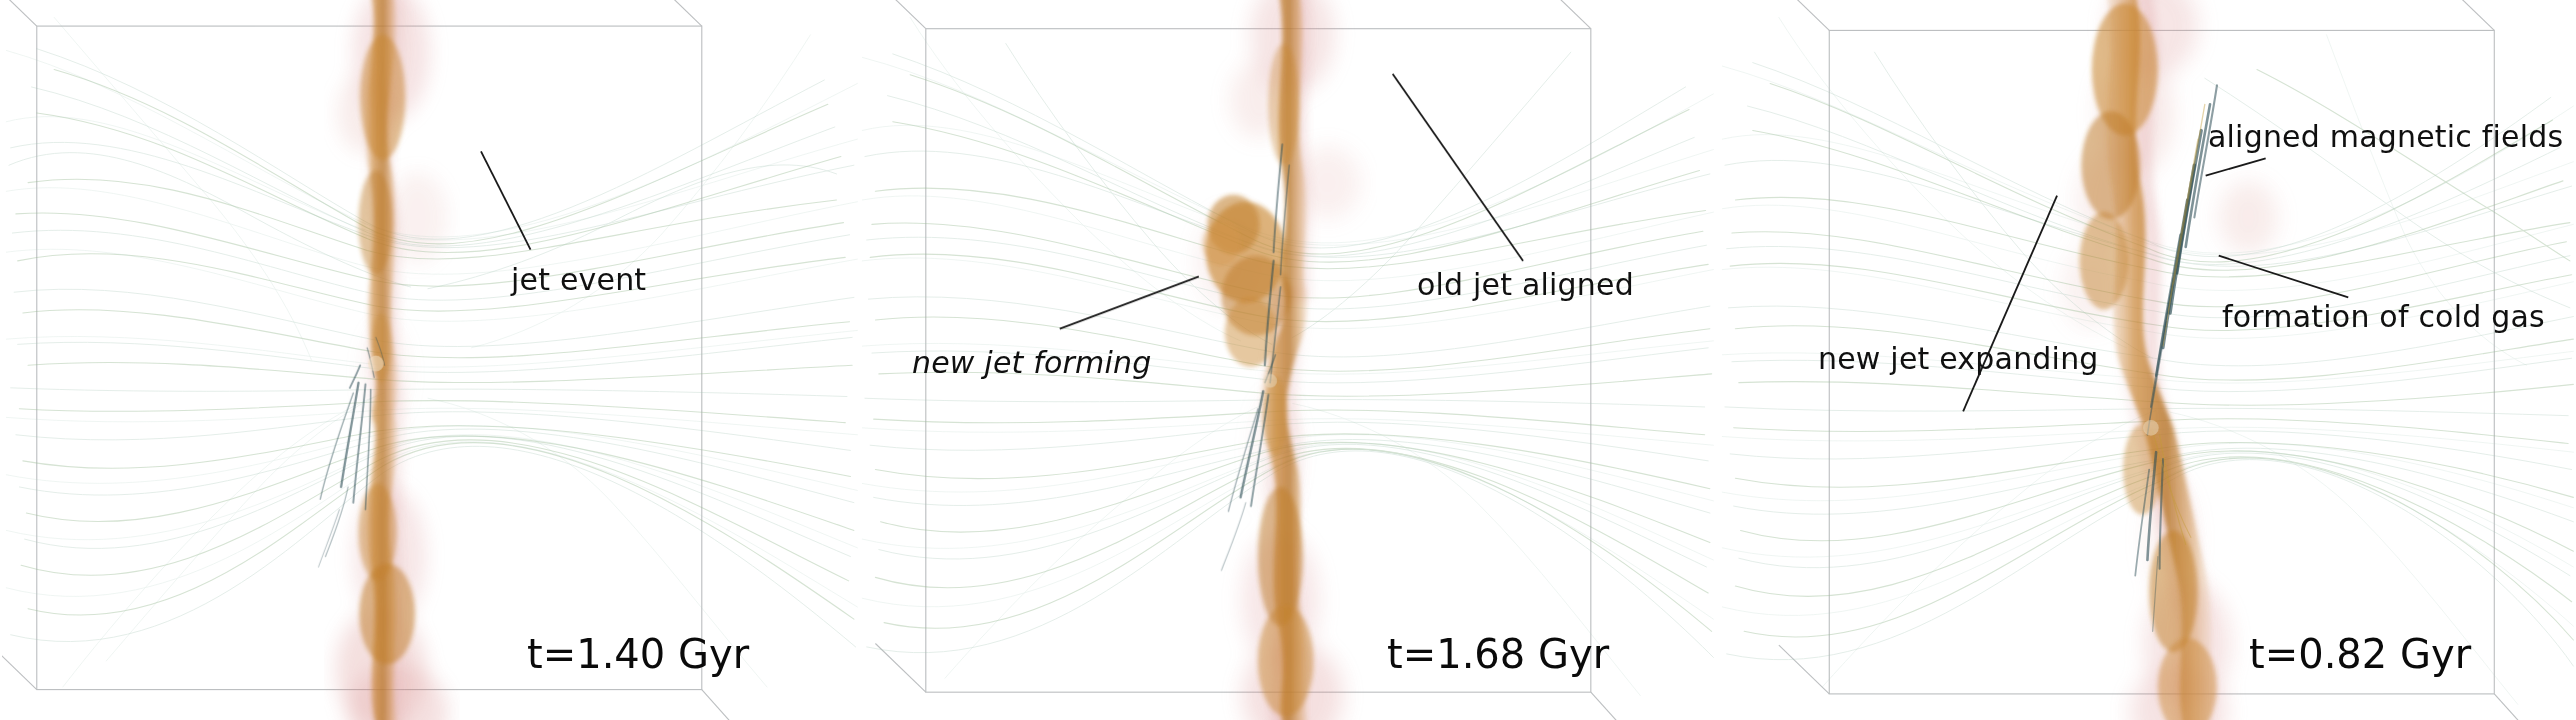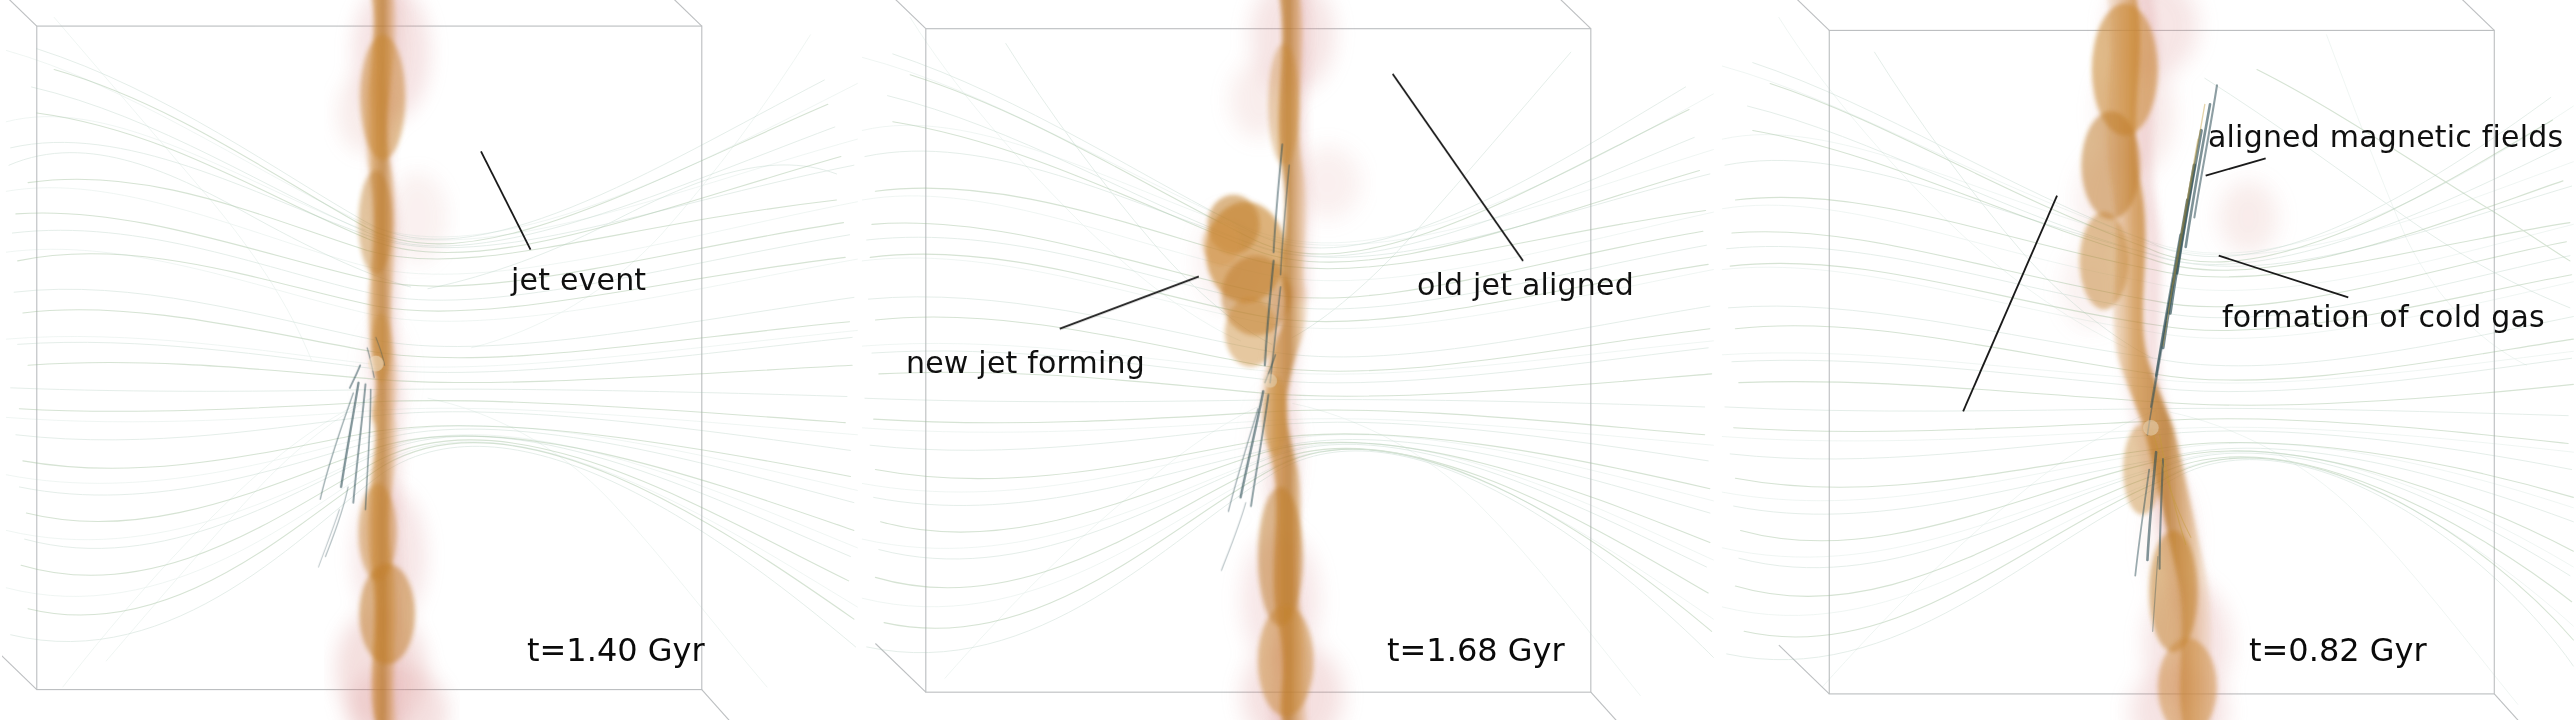--- a/index.html
+++ b/index.html
@@ -31,21 +31,21 @@
     font-size:30px;
     line-height:1;
     letter-spacing:0.2px;
     font-weight:400;
     z-index:40;
   }
   .time-label{
     position:absolute;
     white-space:nowrap;
     color:#0a0a0a;
-    font-size:32px;
+    font-size:40px;
     line-height:1;
     z-index:40;
   }
   .leader{
     position:absolute;
     z-index:39;
     overflow:visible;
   }
   .leader line{stroke:#1a1a1a;stroke-width:2.1;}
 </style>
@@ -332,21 +332,21 @@
       <circle cx="474" cy="438" r="8" fill="#e8d9bf" opacity="0.5"></circle>
 
       <g class="leader">
         <line x1="392" y1="318" x2="232" y2="378"></line>
       </g>
       <g class="leader">
         <line x1="615" y1="85" x2="765" y2="300"></line>
       </g>
     </svg>
 
-    <div class="ann" style="left:48px;top:348px;">new jet forming</div>
+    <div class="ann" style="left:54px;top:348px;font-style:italic;">new jet forming</div>
 
     <div class="ann" style="left:559px;top:270px;">old jet aligned</div>
 
     <div class="time-label" style="left:529px;top:634px;">t=1.68 Gyr</div>
   </div>
 
   <div class="panel panel-3">
     <svg class="render-svg" viewBox="0 0 987 828" preserveAspectRatio="none">
       <defs>
         <linearGradient id="jetGrad3" x1="0" y1="0" x2="1" y2="0">
@@ -495,18 +495,19 @@
       </g>
       <g class="leader">
         <line x1="576" y1="294" x2="725" y2="342"></line>
       </g>
     </svg>
 
     <div class="ann" style="left:490px;top:122px;">aligned magnetic fields</div>
 
     <div class="ann" style="left:504px;top:302px;">formation of cold gas</div>
 
+    <div class="ann" style="left:100px;top:344px;">new jet expanding</div>
 
     <div class="time-label" style="left:531px;top:634px;">t=0.82 Gyr</div>
   </div>
 
 </div>
 
 
 </body></html>

